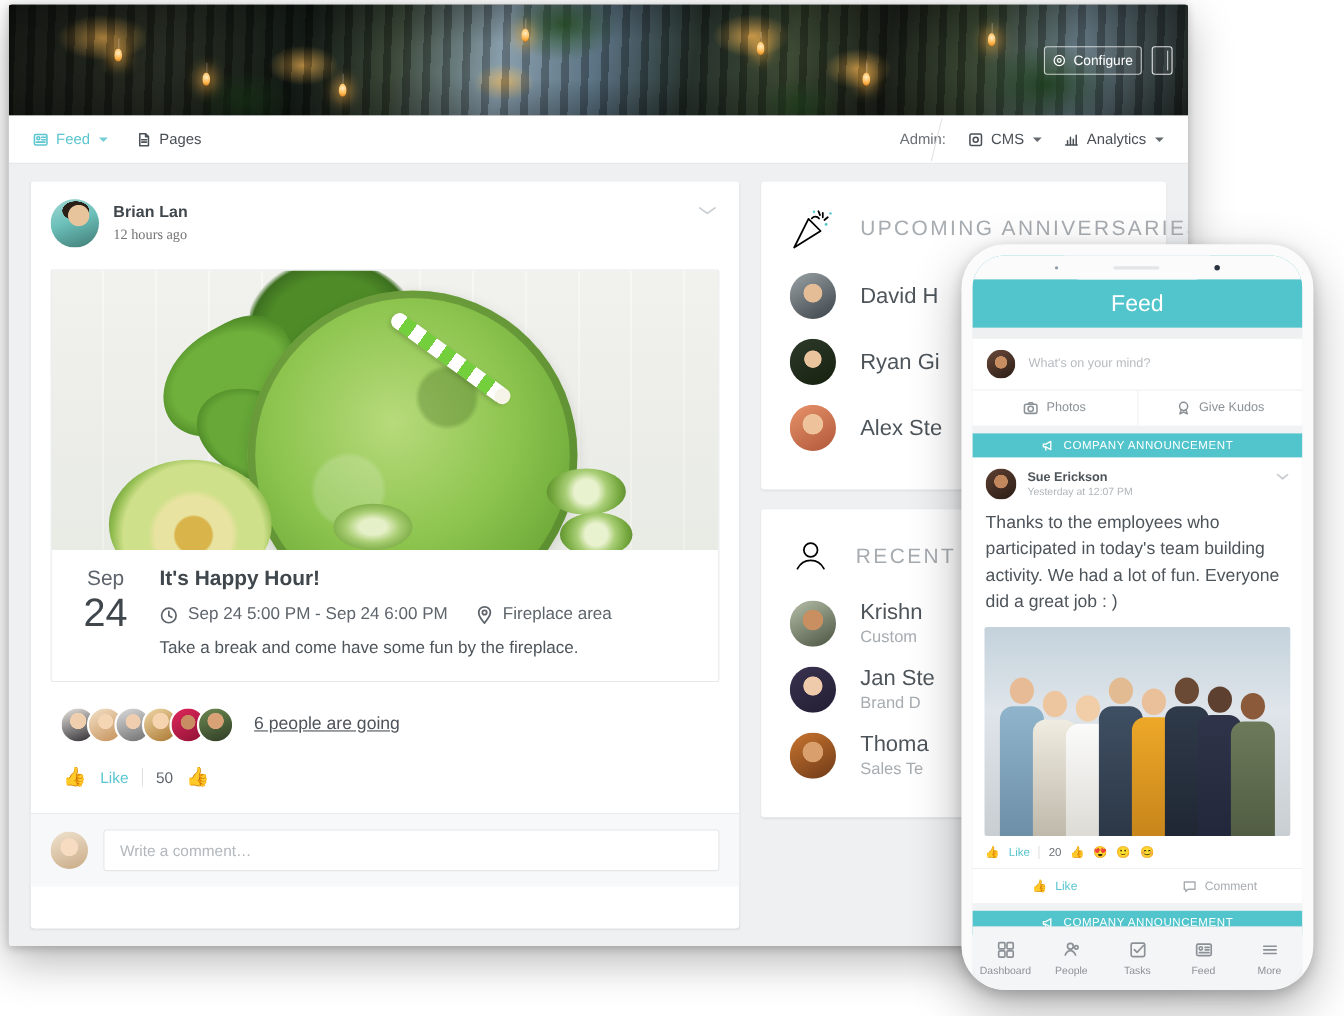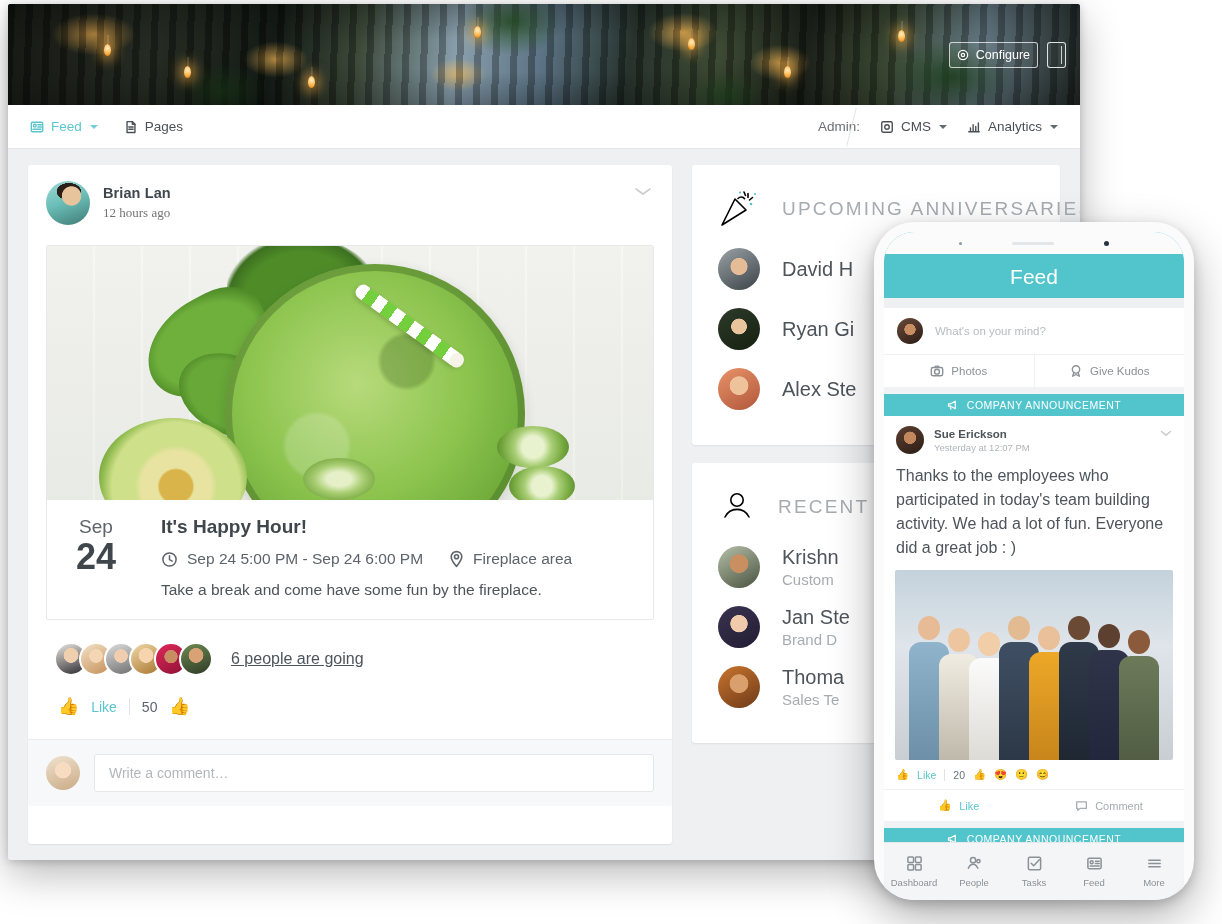--- a/index.html
+++ b/index.html
@@ -158,24 +158,24 @@
   .cuke-in { width:72px; height:42px; left:256px; top:212px; border-radius:50%;
     position:absolute;
     background: radial-gradient(ellipse at 50% 50%, #e6f0c8 0 24%, #a8cd72 48%, #76a840 78%, #547f2a 100%); }
   .straw { position:absolute; width:128px; height:15px; left:298px; top:72px;
     transform:rotate(36deg); border-radius:7px;
     background: repeating-linear-gradient(90deg,#ffffff 0 11px,#74cf3d 11px 22px);
     box-shadow:0 2px 5px rgba(0,0,0,.18); }
   .straw::after { content:""; position:absolute; right:-2px; top:0; width:14px; height:15px;
     border-radius:7px; background:#f6f3e8; }
 
-  .event-body { background:#fff; padding:16px 20px 20px 20px; display:flex; gap:36px; }
+  .event-body { background:#fff; padding:16px 20px 20px 20px; display:flex; gap:20px; }
   .event-date { width:58px; text-align:center; flex:none; }
   .event-date .m { font-size:19px; color:#5d646b; line-height:1.15; }
-  .event-date .d { font-size:36px; font-weight:700; color:#3f464c; line-height:1.05; }
+  .event-date .d { font-size:36px; font-weight:400; color:#3f464c; line-height:1.05; }
   .event-main { flex:1; }
   .event-title { font-size:19px; font-weight:700; color:#3f464c; }
   .event-meta { display:flex; align-items:center; gap:26px; margin-top:12px; font-size:15.5px; color:#5d646b; }
   .meta-item { display:flex; align-items:center; gap:9px; }
   .event-desc { margin-top:13px; font-size:15.5px; color:#4d545a; }
 
   .going-row { display:flex; align-items:center; padding:22px 20px 0 26px; }
   .faces { display:flex; }
   .face { width:34px; height:34px; border-radius:50%; border:2px solid #fff; margin-left:-9px;
           background-size:cover; }

